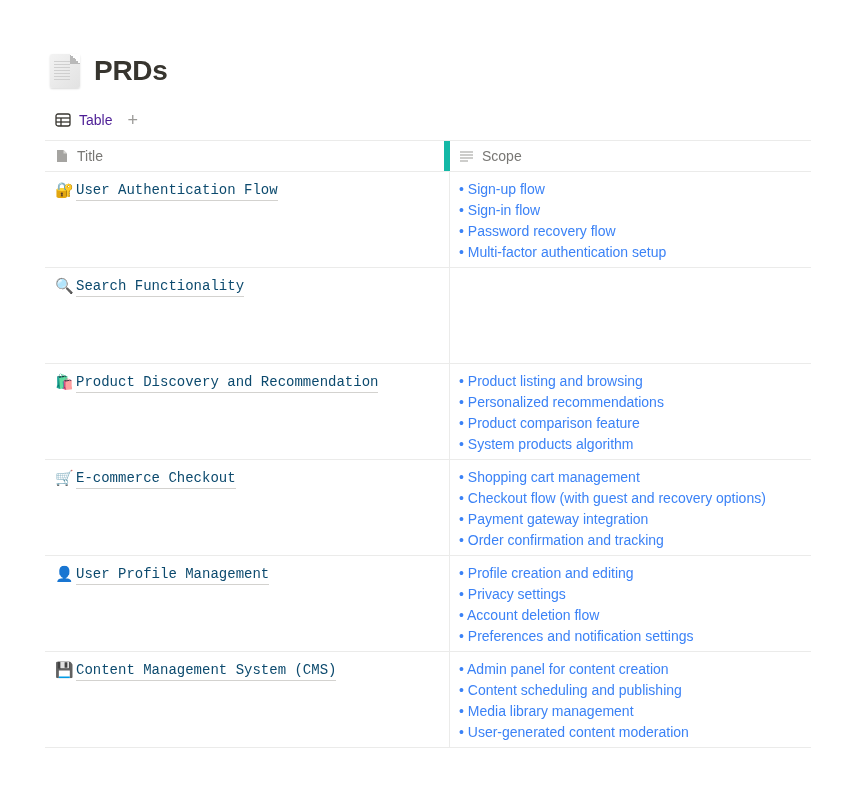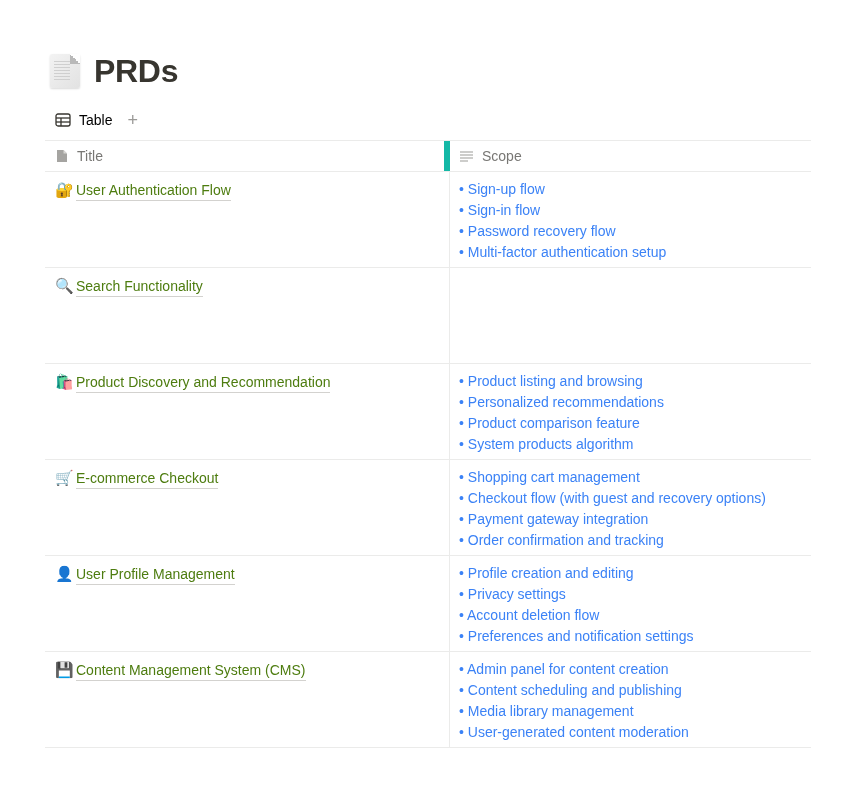--- a/index.html
+++ b/index.html
@@ -16,42 +16,42 @@
   }
   .page-icon .fold {
     position: absolute; right: 2px; top: 2px; width: 10px; height: 10px;
     background: linear-gradient(225deg, #ffffff 50%, #b9b9b9 50%);
   }
   .page-icon .lines {
     position: absolute; left: 6px; top: 9px; width: 16px; height: 20px;
     background: repeating-linear-gradient(to bottom, #c8c8c8 0, #c8c8c8 1px, transparent 1px, transparent 3px);
     opacity: 0.8;
   }
-  .page-title { font-size: 32px; font-weight: 700; color: #37352f; letter-spacing: -0.3px; }
+  .page-title { font-size: 28px; font-weight: 700; color: #37352f; letter-spacing: -0.3px; }
 
   .view-bar { position: absolute; left: 55px; top: 110px; height: 20px; display: flex; align-items: center; }
   .view-tab { display: flex; align-items: center; cursor: pointer; }
   .view-tab svg { width: 16px; height: 14px; margin-right: 8px; }
-  .view-tab-label { font-size: 14px; font-weight: 500; color: #000000; }
+  .view-tab-label { font-size: 14px; font-weight: 500; color: #4c1d95; }
   .add-view { margin-left: 15px; font-size: 18px; color: #9b9a97; line-height: 18px; cursor: pointer; font-weight: 300; }
 
   .table { position: absolute; left: 45px; top: 140px; width: 766px; }
   .thead { display: flex; height: 32px; border-top: 1px solid #ebebea; border-bottom: 1px solid #ebebea; }
   .th { display: flex; align-items: center; font-size: 14px; color: #787774; }
   .th svg { margin-right: 8px; }
   .th-title { width: 405px; padding-left: 10px; border-right: 6px solid #14b8a6; }
   .th-scope { flex: 1; padding-left: 9px; }
 
   .row { display: flex; height: 96px; border-bottom: 1px solid #ebebea; }
   .cell-title { width: 405px; border-right: 1px solid #ebebea; padding: 8px 10px; display: flex; align-items: flex-start; }
   .cell-scope { flex: 1; padding: 7px 9px; }
   .row-emoji { font-size: 15px; width: 21px; line-height: 20px; font-family: "DejaVu Sans", sans-serif; }
   .row-title {
-    font-size: 14px; font-weight: 500; color: #4d7c0f; line-height: 20px;
-    border-bottom: 1px solid #d3d2cf; cursor: pointer;
+    font-size: 14px; font-weight: 500; color: #0c4a6e; line-height: 20px;
+    border-bottom: 1px solid #d3d2cf; cursor: pointer; font-family: Liberation Mono, monospace;
   }
   .scope-line { font-size: 14px; line-height: 21px; color: #3b82f6; white-space: nowrap; }
 </style>
 </head>
 <body>
 
 <div class="page-header">
   <div class="page-icon">
     <div class="sheet"></div>
     <div class="lines"></div>

